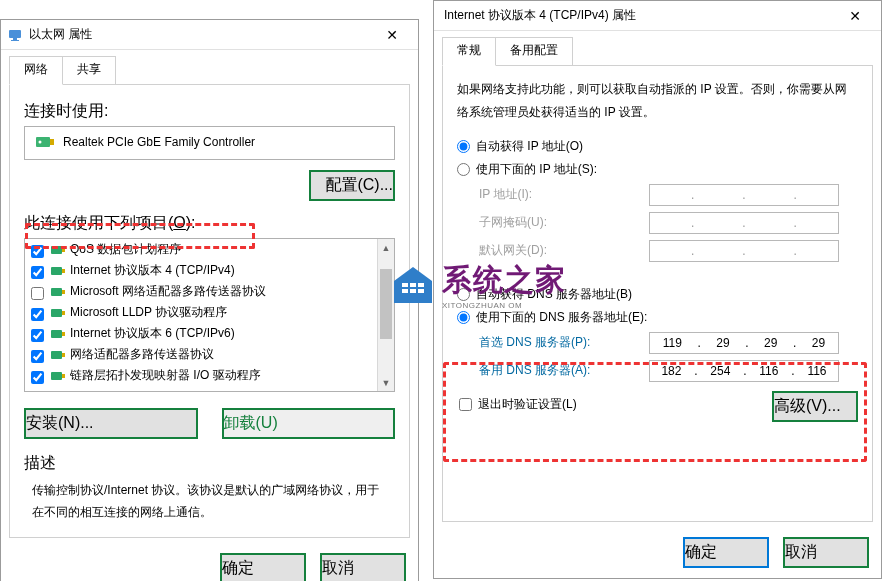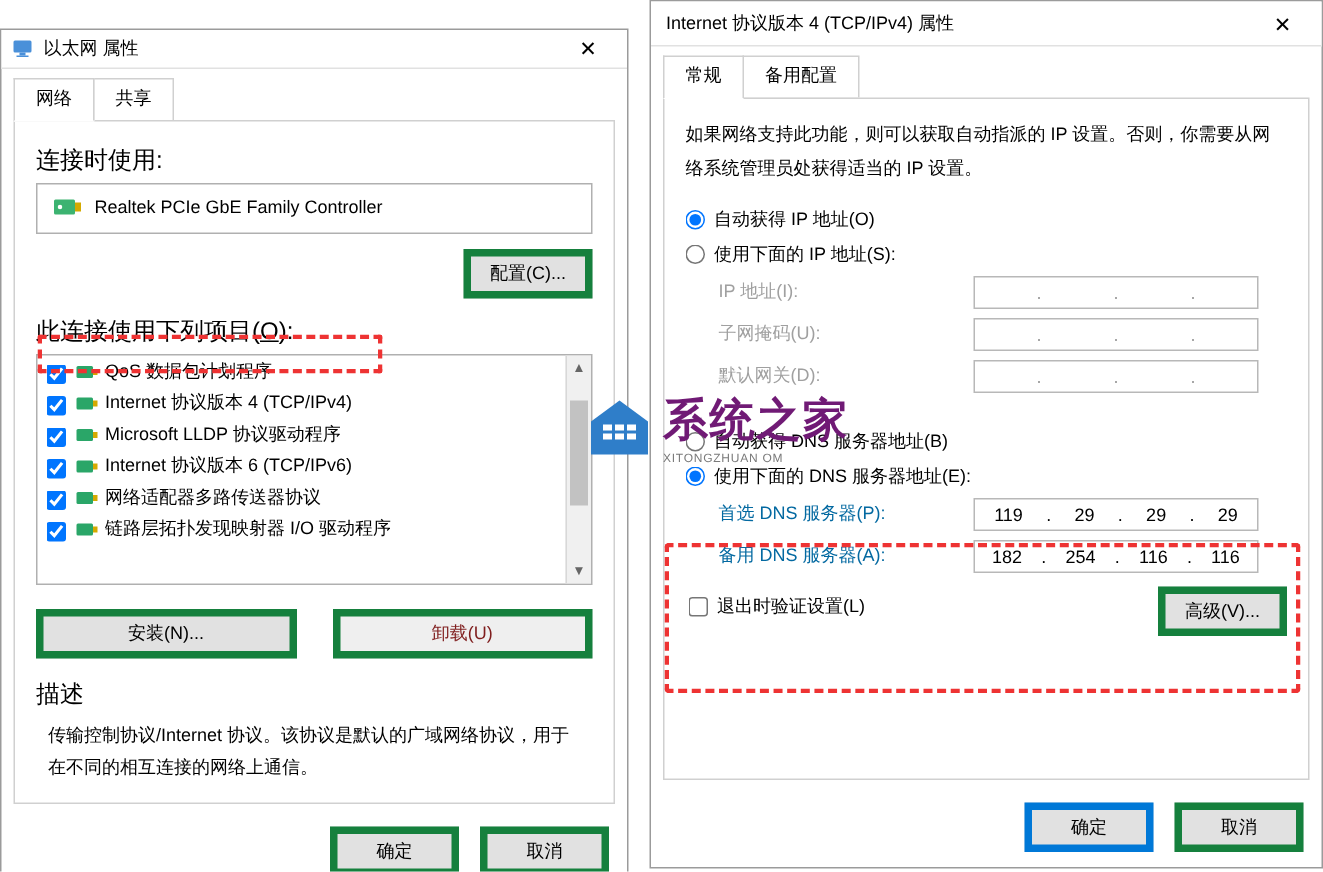--- a/index.html
+++ b/index.html
@@ -12,32 +12,32 @@
 .titlebar .ttext { flex: 1; }
 .titlebar .close { width: 40px; height: 22px; display: flex; align-items: center; justify-content: center; font-size: 14px; }
 .tabstrip { display: flex; padding: 6px 8px 0 8px; font-size: 12px; }
 .tab { padding: 4px 14px 6px 14px; border: 1px solid #d0d0d0; border-bottom: 1px solid #d0d0d0; background: #fff; margin-right: -1px; position: relative; }
 .tab.active { border-bottom: 1px solid #fff; background: #fff; z-index: 2; }
 .tabbody { border: 1px solid #d0d0d0; margin: 0 8px 6px 8px; flex: 1; padding: 12px 14px; position: relative; font-size: 12px; background: #fff; top: -1px; }
 .label { font-size: 16px; margin: 4px 0; }
 .underline { text-decoration: underline; }
 .adapter-box { border: 1px solid #b0b0b0; background: #fff; padding: 8px 10px; display: flex; margin-top: 4px; }
 .adapter-box .aicon { width: 20px; height: 16px; margin-right: 8px; }
-.btn { font-size: 12px; padding: 3px 0; border: 5px solid #15803d; background: #e1e1e1; text-align: center; min-width: 86px; display: inline-block; }
+.btn { font-size: 16px; padding: 3px 0; border: 2px solid #15803d; background: #e1e1e1; min-width: 86px; display: inline-block; }
 .row-right { text-align: right; margin-top: 10px; }
 .listbox { border: 1px solid #b0b0b0; background: #fff; height: 154px; overflow: hidden; margin-top: 4px; position: relative; }
 .listitem { display: flex; align-items: flex-end; padding: 2px 6px; font-size: 12px; height: 21px; }
 .listitem .cb { width: 13px; height: 13px; margin-right: 6px; }
 .listitem .liicon { width: 16px; height: 14px; margin-right: 4px; display: inline-flex; }
 .scrollbar { position: absolute; right: 0; top: 0; bottom: 0; width: 17px; background: #f0f0f0; border-left: 1px solid #d8d8d8; }
 .scrollbar .up, .scrollbar .down { height: 17px; display: flex; align-items: center; justify-content: center; font-size: 9px; color: #666; }
 .scrollbar .thumb { position: absolute; left: 2px; right: 2px; top: 30px; height: 70px; background: #c2c2c2; }
 .btnrow3 { display: flex; gap: 24px; justify-content: space-between; margin-top: 16px; }
 .btnrow3 .btn { flex: 1; }
-.btn.disabled { color: #7f1d1d; background: #efefef; }
+.btn.disabled { color: #15803d; background: #efefef; }
 .desc-title { margin-top: 14px; }
 .desc-body { margin-top: 6px; padding: 0 8px; line-height: 1.8; }
 .footer { display: flex; justify-content: flex-end; gap: 14px; padding: 8px 12px 10px 0; }
 .redbox { position: absolute; border: 3px dashed #e33; pointer-events: none; }
 .redbox1 { left: 25px; top: 223px; width: 230px; height: 26px; border-radius: 2px; }
 .redbox2 { left: 443px; top: 362px; width: 424px; height: 100px; border-radius: 3px; }
 .radio-row { display: flex; align-items: center; margin: 6px 0; }
 .radio-row input[type=radio] { margin-right: 6px; }
 .field-row { display: flex; align-items: center; margin: 6px 0 6px 22px; }
 .field-row .flabel { width: 170px; color: #0369a1; }
@@ -109,20 +109,30 @@
             <input type="checkbox" class="cb" checked="" style="">
             <span class="liicon">
               <svg viewBox="0 0 16 14" width="16" height="14">
                 <rect x="1" y="2" width="11" height="8" class="nic-icon-svg" rx="1"></rect>
                 <rect x="12" y="4" width="3" height="4" fill="#d4aa00"></rect>
               </svg>
             </span>
             <span>Internet 协议版本 4 (TCP/IPv4)</span>
           </div>
           <div class="listitem">
+            <input type="checkbox" class="cb" style="">
+            <span class="liicon">
+              <svg viewBox="0 0 16 14" width="16" height="14">
+                <rect x="1" y="2" width="11" height="8" class="nic-icon-svg" rx="1"></rect>
+                <rect x="12" y="4" width="3" height="4" fill="#d4aa00"></rect>
+              </svg>
+            </span>
+            <span>Microsoft 网络适配器多路传送器协议</span>
+          </div>
+          <div class="listitem">
             <input type="checkbox" class="cb" checked="" style="">
             <span class="liicon">
               <svg viewBox="0 0 16 14" width="16" height="14">
                 <rect x="1" y="2" width="11" height="8" class="nic-icon-svg" rx="1"></rect>
                 <rect x="12" y="4" width="3" height="4" fill="#d4aa00"></rect>
               </svg>
             </span>
             <span>Microsoft LLDP 协议驱动程序</span>
           </div>
           <div class="listitem">

